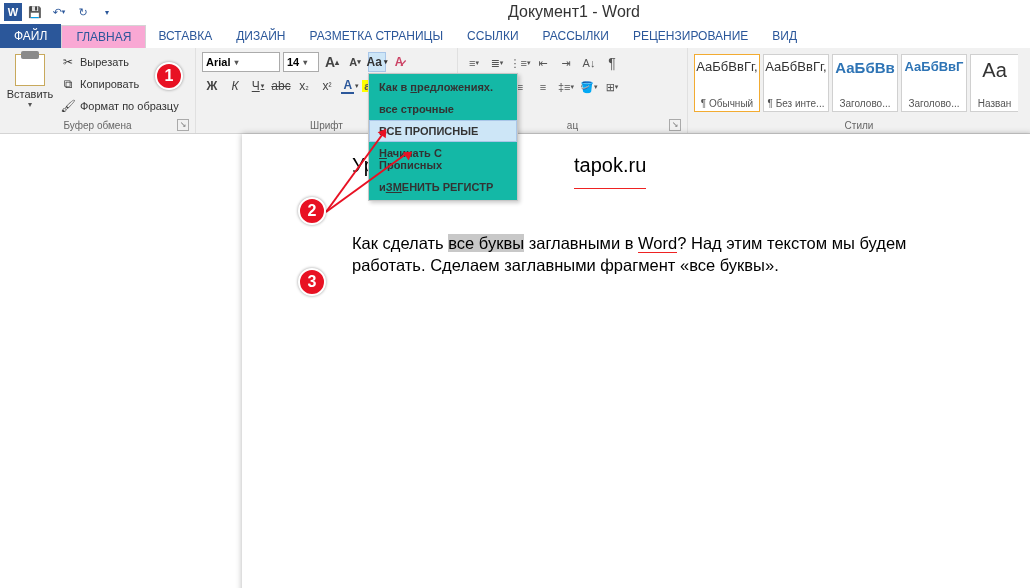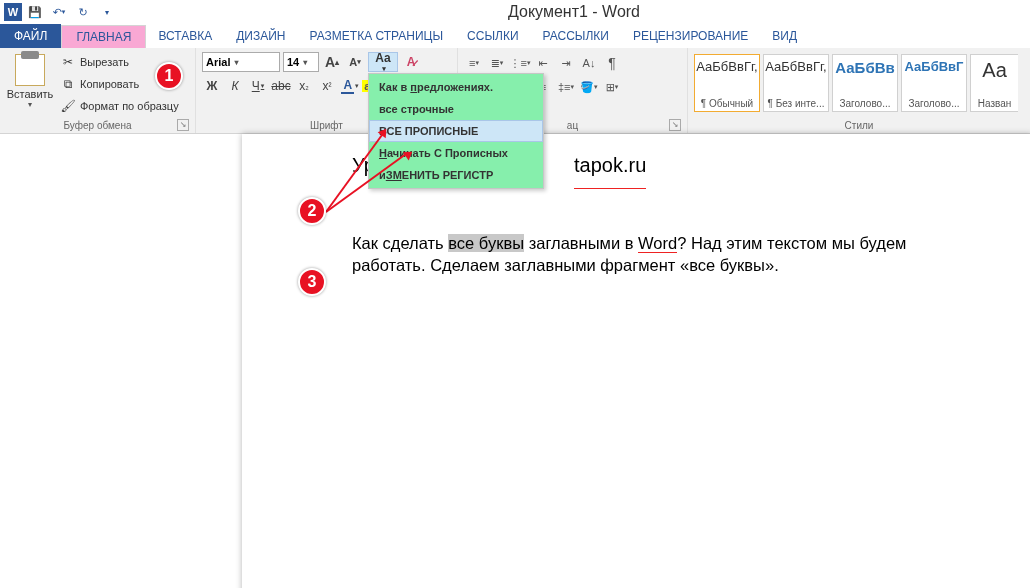--- a/index.html
+++ b/index.html
@@ -36,25 +36,25 @@
   .clip-item { display:flex; align-items:center; gap:4px; height:20px; padding:0 2px; cursor:pointer;}
   .ic { width:16px; height:16px; display:inline-flex; align-items:center; justify-content:center; font-size:12px;}
 
   .font-top { display:flex; align-items:center; gap:3px;font-weight:bold;}
   .combo { height:20px; background:#fff; border:1px solid #ababab; display:flex; align-items:center; font-size:11px; padding:0 3px; cursor:pointer;}
   .combo .arr { margin-left:4px; font-size:8px; color:#555;}
   .mini { width:20px; height:20px; display:flex; align-items:center; justify-content:center; cursor:pointer; font-size:12px; color:#444;}
   .mini .arr { font-size:7px; margin-left:1px;}
   .font-rows { display:flex; flex-direction:column; gap:4px;}
 
-  .case-btn { width:30px; height:20px; display:flex; align-items:center; justify-content:center; cursor:pointer; border:1px solid #a9c6e8; background:#cde6f7; color:#333; font-size:12px; position:relative;flex-direction:column;}
+  .case-btn { width:18px; height:20px; display:flex; align-items:center; justify-content:center; cursor:pointer; border:1px solid #a9c6e8; background:#cde6f7; color:#333; font-size:12px; position:relative;}
   .case-btn .arr { font-size:7px; margin-left:2px;}
   .case-btn-wrap { position:relative; }
 
-  .dropdown { position:absolute; top:21px; left:0; width:176px; background:#86efac; border:1px solid #c6c6c6; box-shadow:2px 2px 4px rgba(0,0,0,.2); z-index:30; padding:2px 0;}
+  .dropdown { position:absolute; top:21px; left:0; width:150px; background:#14b8a6; border:1px solid #c6c6c6; box-shadow:2px 2px 4px rgba(0,0,0,.2); z-index:30; padding:2px 0;}
   .dropdown-item { font-size:11px; padding:5px 10px; cursor:pointer; color:#333;}
   .dropdown-item.hover { background:#cde6f7; border:1px solid #a9c6e8; padding:4px 9px;}
   .under { text-decoration:underline;}
 
   .styles { display:flex; gap:3px; padding-top:2px;}
   .style-box { width:66px; height:58px; border:1px solid #d0d0d0; background:#fff; display:flex; flex-direction:column; align-items:center; justify-content:space-between; padding:4px 0 2px 0; cursor:pointer; font-size:10px; color:#444;}
   .style-box.sel { border:1px solid #f2ab31; background:#fff;}
   .style-sample { font-size:13px; color:#333;}
   .style-sample.blue { color:#2e74b5;font-weight:bold;}
   .style-sample.big { font-size:20px;}

